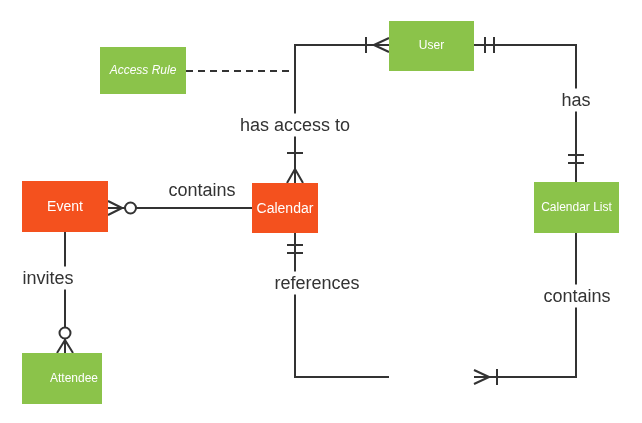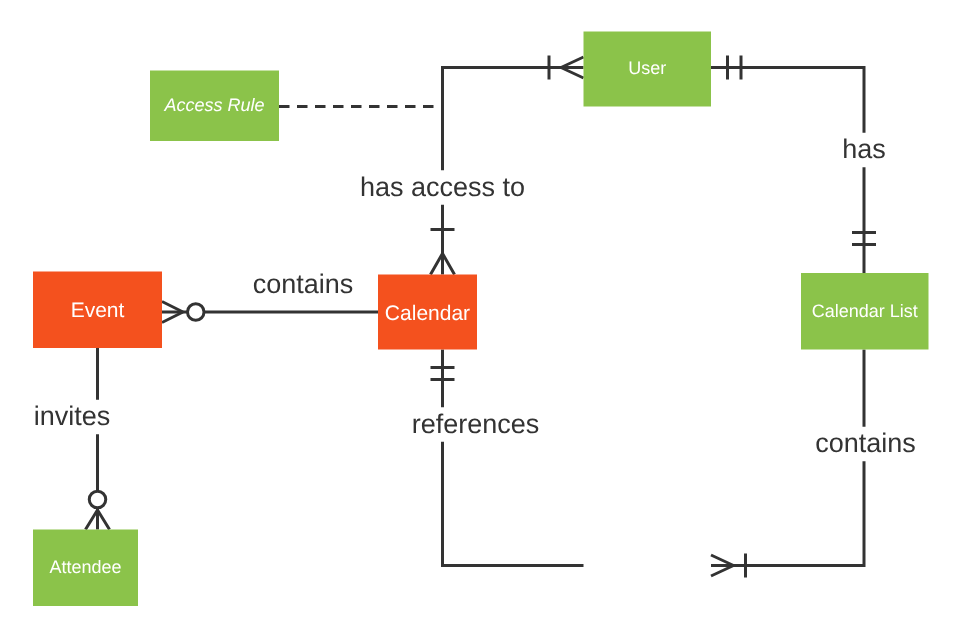--- a/index.html
+++ b/index.html
@@ -90,21 +90,21 @@
     </div>
     <div class="entity green" style="left: 100px; top: 47px; width: 86px; height: 47px; font-style: italic;">
       <span>Access Rule</span>
     </div>
     <div class="entity green" style="left: 389px; top: 21px; width: 85px; height: 50px;">
       <span>User</span>
     </div>
     <div class="entity green" style="left: 534px; top: 182px; width: 85px; height: 51px;">
       <span>Calendar List</span>
     </div>
-    <div class="entity green" style="left: 22px; top: 353px; width: 70px; height: 51px;">
+    <div class="entity green" style="left: 22px; top: 353px; width: 80px; height: 51px; justify-content: flex-end;">
       <span>Attendee</span>
     </div>
     <div class="edge-label" style="left: 202px; top: 190px;">contains</div>
     <div class="edge-label" style="left: 48px; top: 278px;">invites</div>
     <div class="edge-label" style="left: 295px; top: 125px;">has access to</div>
     <div class="edge-label" style="left: 576px; top: 100px;">has</div>
     <div class="edge-label" style="left: 577px; top: 296px;">contains</div>
     <div class="edge-label" style="left: 295px; top: 283px; margin-left: 22px;">references</div>
   </div>
 

